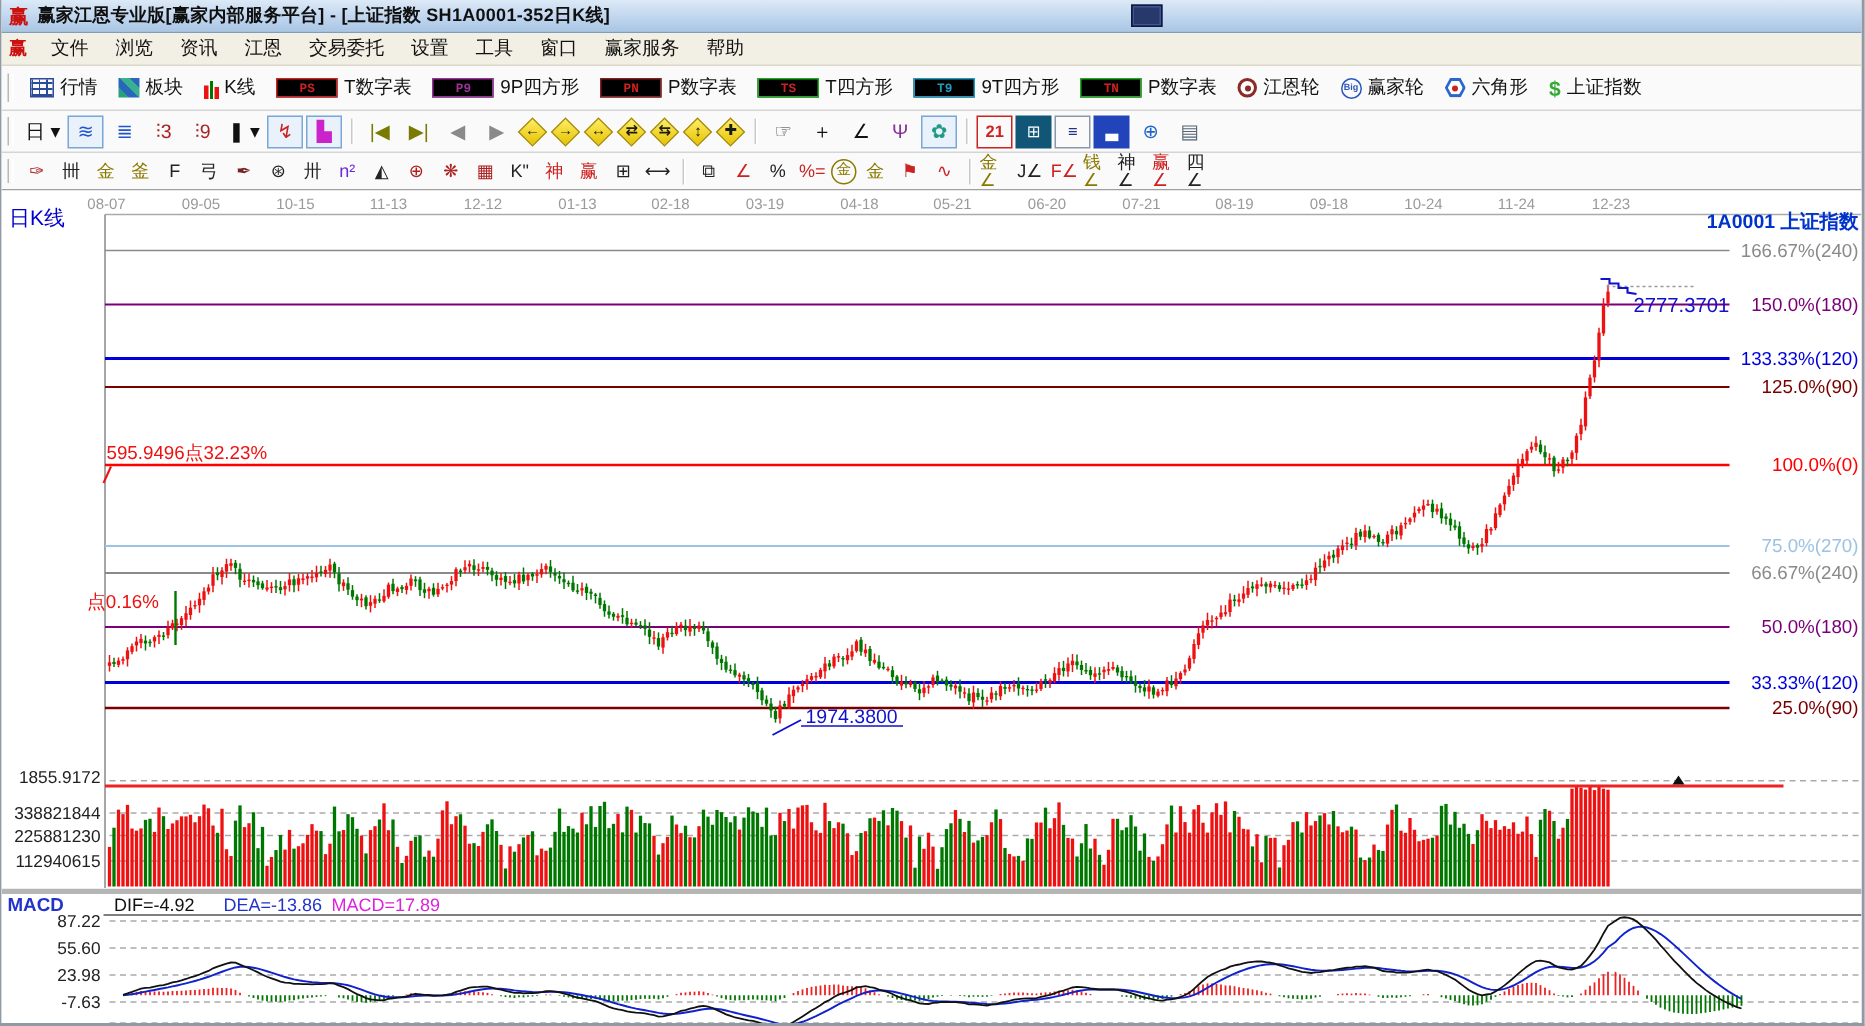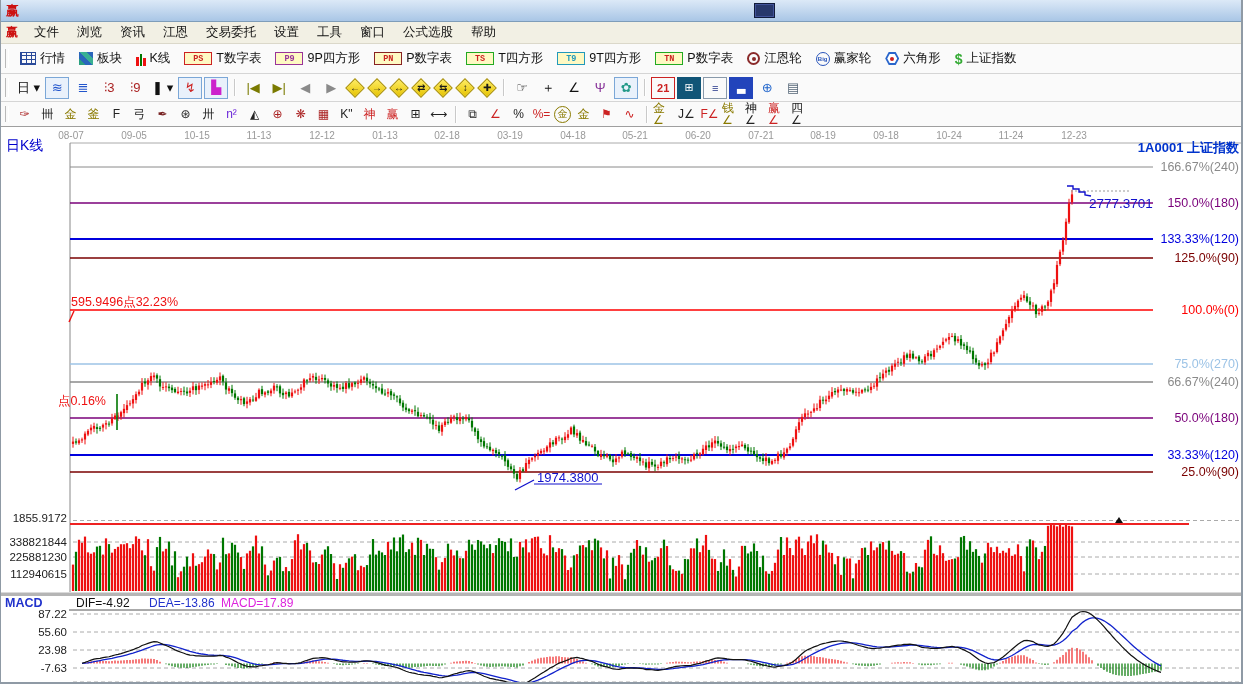--- a/index.html
+++ b/index.html
@@ -13,21 +13,21 @@
 .menubar{position:absolute;top:22px;height:22px;left:0;right:0;background:#f2f0e4;border-bottom:1px solid #dbd8ca;display:flex;align-items:center;font-size:12.5px;color:#111;padding-left:5px}
 .menubar .logo{color:#cc1111;font-weight:bold;font-size:12px;margin-right:7px}
 .menu-item{padding:18px 9px;cursor:default}
 .toolbar{position:absolute;left:0;right:0;background:#fafafa;display:flex;align-items:center}
 .t1{top:44px;height:30px;border-bottom:1px solid #d5d5d5;padding-left:2px}
 .t2{top:74px;height:28px;border-bottom:1px solid #d5d5d5;padding-left:2px}
 .t3{top:102px;height:25px;border-bottom:1px solid #9f9f9f;padding-left:2px}
 .grip{width:4px;height:68%;border-left:1px solid #b9b9b9;border-right:1px solid #fff;margin:0 4px 0 2px}
 .sep{width:1px;height:17px;background:#c9c9c9;margin:0 5px;box-shadow:1px 0 0 #fff}
 .tb1-btn{display:flex;align-items:center;gap:4px;padding:2px 7px;font-size:12.5px;color:#111;cursor:default}
-.badge{border:1px solid;width:28px;height:13px;font-size:8.5px;display:flex;align-items:center;justify-content:center;font-weight:bold;background:#fef9c3;font-family:"Liberation Mono","DejaVu Sans Mono",monospace}
+.badge{border:1px solid;width:41px;height:13px;font-size:8.5px;display:flex;align-items:center;justify-content:center;font-weight:bold;background:#000000;font-family:"Liberation Mono","DejaVu Sans Mono",monospace}
 .grid-icon{width:16px;height:13px;border:1px solid #2a4a9a;background-image:repeating-linear-gradient(0deg,#2a4a9a 0 1px,transparent 1px 4px),repeating-linear-gradient(90deg,#2a4a9a 0 1px,transparent 1px 5px)}
 .blocks-icon{width:14px;height:13px;background:linear-gradient(45deg,#2aa080 25%,#2a66bb 25% 50%,#39b092 50% 75%,#2a66bb 75%)}
 .candles-icon{display:flex;align-items:flex-end;gap:1px;height:14px}
 .candles-icon i{display:block;width:2.5px}
 .wheel{border-radius:50%;display:flex;align-items:center;justify-content:center}
 .hexwrap{position:relative;width:14px;height:13px}
 .hex{position:absolute;inset:0;background:#2a66cc;clip-path:polygon(25% 0,75% 0,100% 50%,75% 100%,25% 100%,0 50%)}
 .hex2{position:absolute;inset:2px;background:#fff;clip-path:polygon(25% 0,75% 0,100% 50%,75% 100%,25% 100%,0 50%)}
 .hexdot{position:absolute;left:5px;top:4.5px;width:4px;height:4px;background:#cc2222;border-radius:50%}
 .t2-btn{min-width:24px;height:22px;display:flex;align-items:center;justify-content:center;font-size:13px;margin:0 1px;border:1px solid transparent;color:#222;cursor:default;padding:0 2px}
@@ -38,33 +38,34 @@
 .t3-btn.round{border:1px solid #8a7a00;border-radius:50%;width:17px;height:17px;font-size:10px}
 .chartwrap{position:absolute;top:127px;left:0;width:1243px;height:557px;background:#fff}
 svg{font-family:"Liberation Sans","DejaVu Sans",sans-serif}
 </style>
 </head>
 <body>
 
 <div id="app">
   <div class="titlebar">
     <span class="logo">赢</span>
+    <span class="title">赢家江恩专业版[赢家内部服务平台] - [上证指数  SH1A0001-352日K线]</span>
     <span class="tb-btn"></span>
   </div>
   <div class="menubar">
     <span class="logo">赢</span>
   <span class="menu-item">文件</span>
       <span class="menu-item">浏览</span>
       <span class="menu-item">资讯</span>
       <span class="menu-item">江恩</span>
       <span class="menu-item">交易委托</span>
       <span class="menu-item">设置</span>
       <span class="menu-item">工具</span>
       <span class="menu-item">窗口</span>
-      <span class="menu-item">公式选股</span>
+      <span class="menu-item">赢家服务</span>
       <span class="menu-item">帮助</span>
     </div>
   <div class="toolbar t1">
       <span class="grip"></span>
       <span class="tb1-btn">
         <span class="grid-icon"></span>
         <span>行情</span>
       </span>
       <span class="tb1-btn">
         <span class="blocks-icon"></span>

